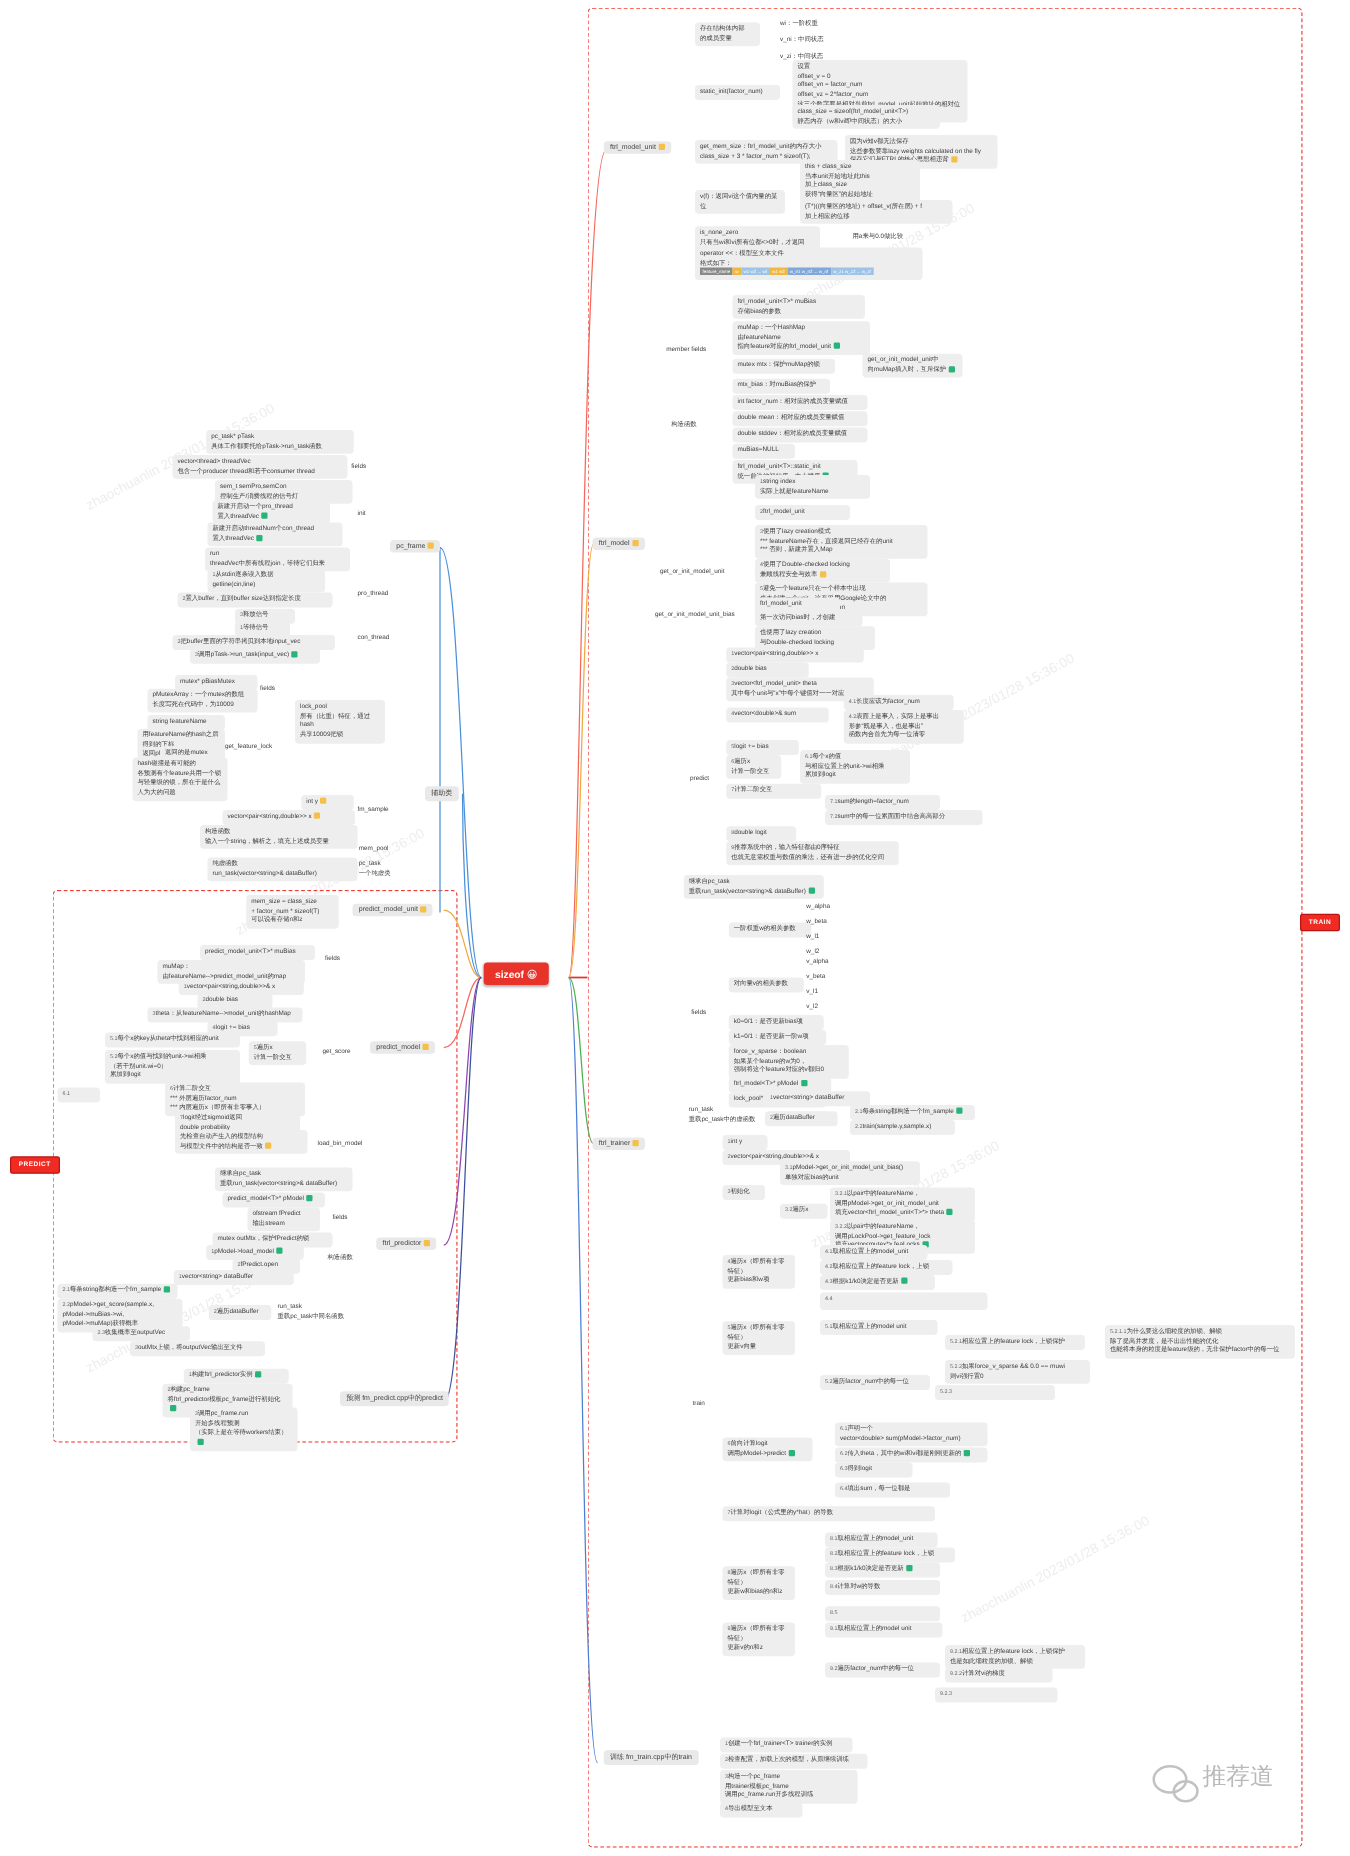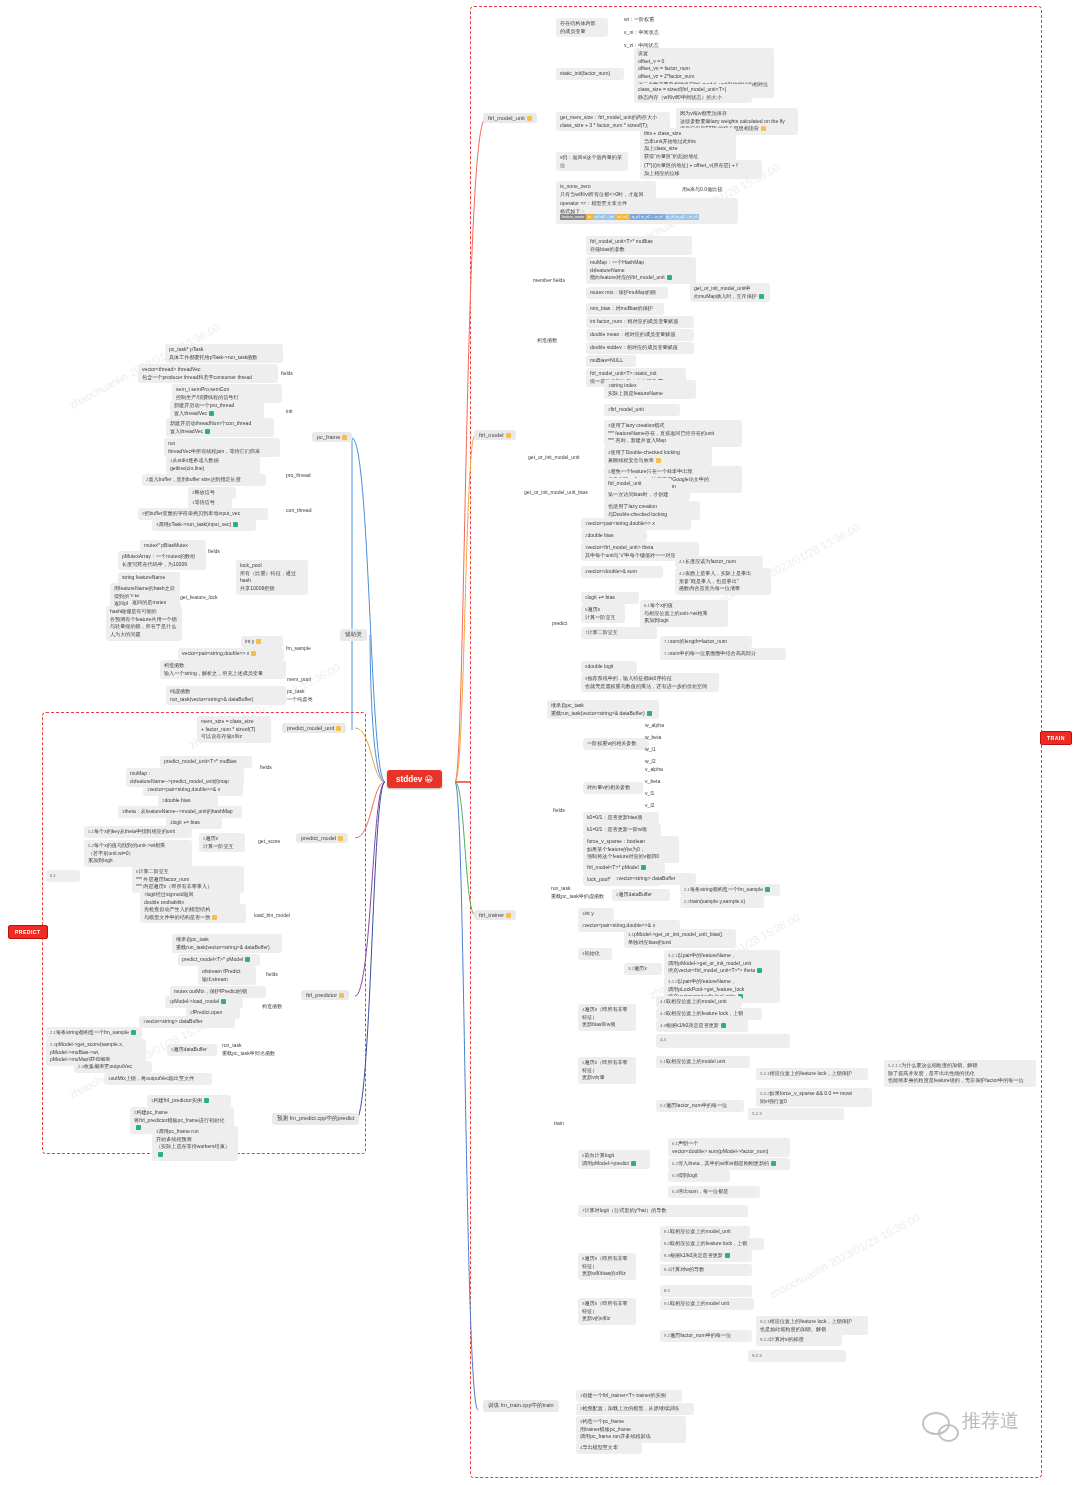--- a/index.html
+++ b/index.html
@@ -69,21 +69,21 @@
       <path d="M385 782 C370 782 370 635 370 635" stroke="#4a90d9"></path>
       <path d="M352 438 L352 730" stroke="#4a90d9"></path>
       <path d="M352 635 L372 635" stroke="#4caf50" opacity="0"></path>
       <path d="M385 782 C372 782 372 728 355 728" stroke="#f0a93c"></path>
       <path d="M385 782 C372 782 372 838 355 838" stroke="#f4685c"></path>
       <path d="M385 782 C372 782 372 996 355 996" stroke="#8e44ad"></path>
       <path d="M385 782 C372 782 372 1122 355 1122" stroke="#3b4fa0"></path>
     </g>
   </svg>
 
-  <div class="root" style="left:387px;top:770px;">stddev 😀</div>
+  <div class="root" style="left:387px;top:770px;">sizeof 😀</div>
 
   <div class="badge" style="left:8px;top:925px;">PREDICT</div>
   <div class="badge" style="left:1040px;top:731px;">TRAIN</div>
 
   <div class="lbl" style="left:483px;top:113px;"><span>ftrl_model_unit</span><span class="emo e-note"></span></div>
 
   <div class="node" style="left:556px;top:18px;width:52px;">存在结构体内部
 的成员变量</div>
   <div class="node plain" style="left:620px;top:14px;">wi：一阶权重</div>
   <div class="node plain" style="left:620px;top:27px;">v_ni：中间状态</div>

